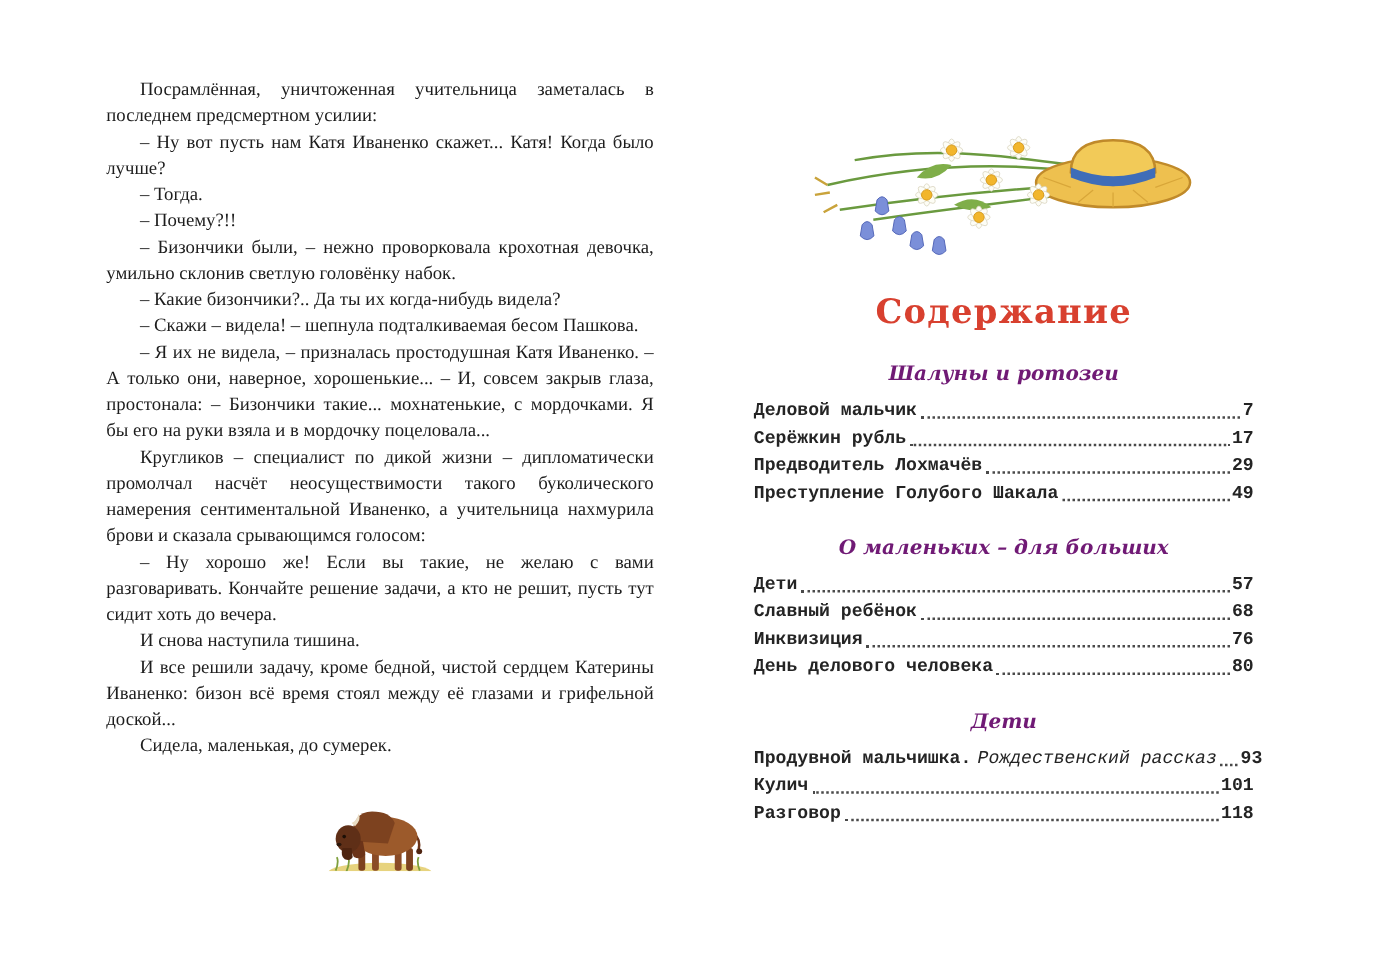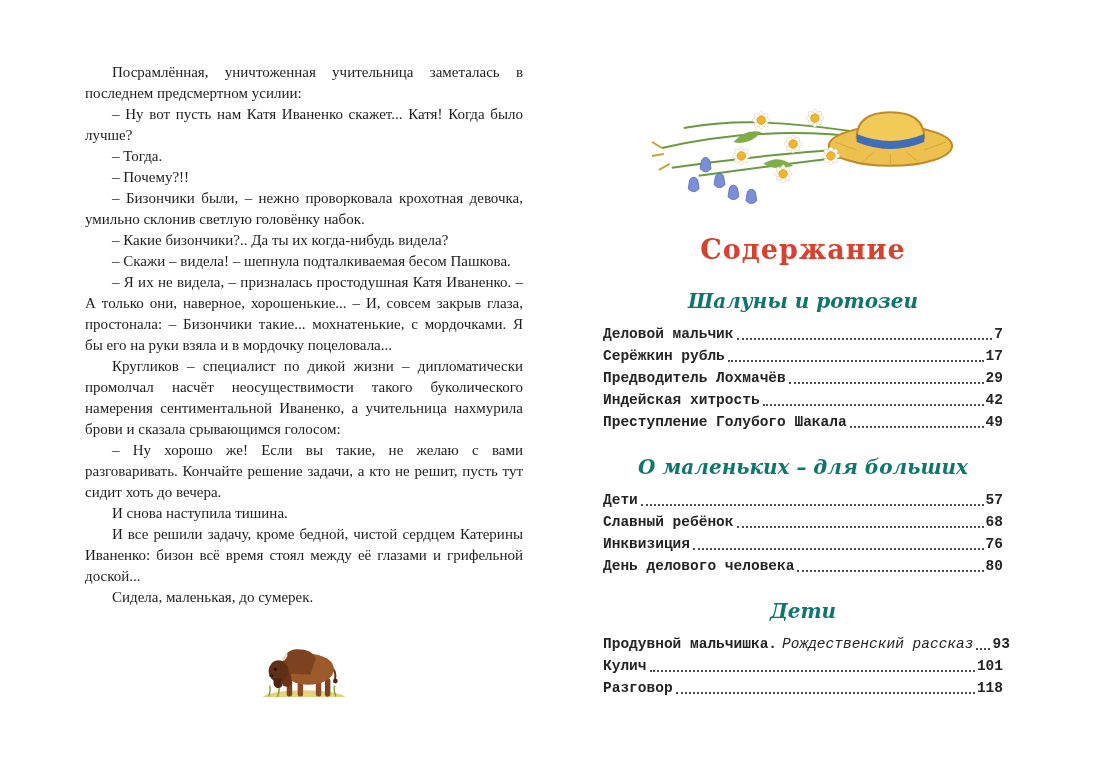--- a/index.html
+++ b/index.html
@@ -18,21 +18,21 @@
   .right-page{position:absolute;left:603px;top:76px;width:400px;}
   .bouquet-wrap{text-align:center;height:132px;}
   .toc-title{
     margin:26px 0 4px 0;text-align:center;
     font-family:"DejaVu Serif", serif;font-weight:bold;
     font-size:27px;letter-spacing:1px;color:#d8402f;
   }
   .section-heading{
     margin:24px 0 13px 0;text-align:center;
     font-family:"DejaVu Serif", serif;font-style:italic;font-weight:bold;
-    font-size:20px;color:#0f766e;
+    font-size:16px;color:#701a75;
   }
   .toc-row{
     display:flex;align-items:flex-end;
     font-size:14.5px;font-weight:bold;color:#242424;
     line-height:17px;margin-bottom:5px;font-family:Liberation Mono, monospace;
   }
   .toc-entry-title{white-space:nowrap;}
   .toc-sub{font-weight:normal;font-style:italic;margin-left:5px;white-space:nowrap;}
   .leader{flex:1;min-width:14px;margin:0 2px 3px 3px;border-bottom:2px dotted #4a4a4a;}
   .toc-page{white-space:nowrap;}
@@ -161,25 +161,20 @@
         <span class="toc-entry-title">Серёжкин рубль</span>
         <span class="leader"></span>
         <span class="toc-page">17</span>
       </div>
       <div class="toc-row">
         <span class="toc-entry-title">Предводитель Лохмачёв</span>
         <span class="leader"></span>
         <span class="toc-page">29</span>
       </div>
       <div class="toc-row">
-        <span class="toc-entry-title">Индейская хитрость</span>
-        <span class="leader"></span>
-        <span class="toc-page">42</span>
-      </div>
-      <div class="toc-row">
         <span class="toc-entry-title">Преступление Голубого Шакала</span>
         <span class="leader"></span>
         <span class="toc-page">49</span>
       </div>
     </div>
 
     <div class="section-heading">О маленьких – для больших</div>
     <div class="toc-list">
       <div class="toc-row">
         <span class="toc-entry-title">Дети</span>

